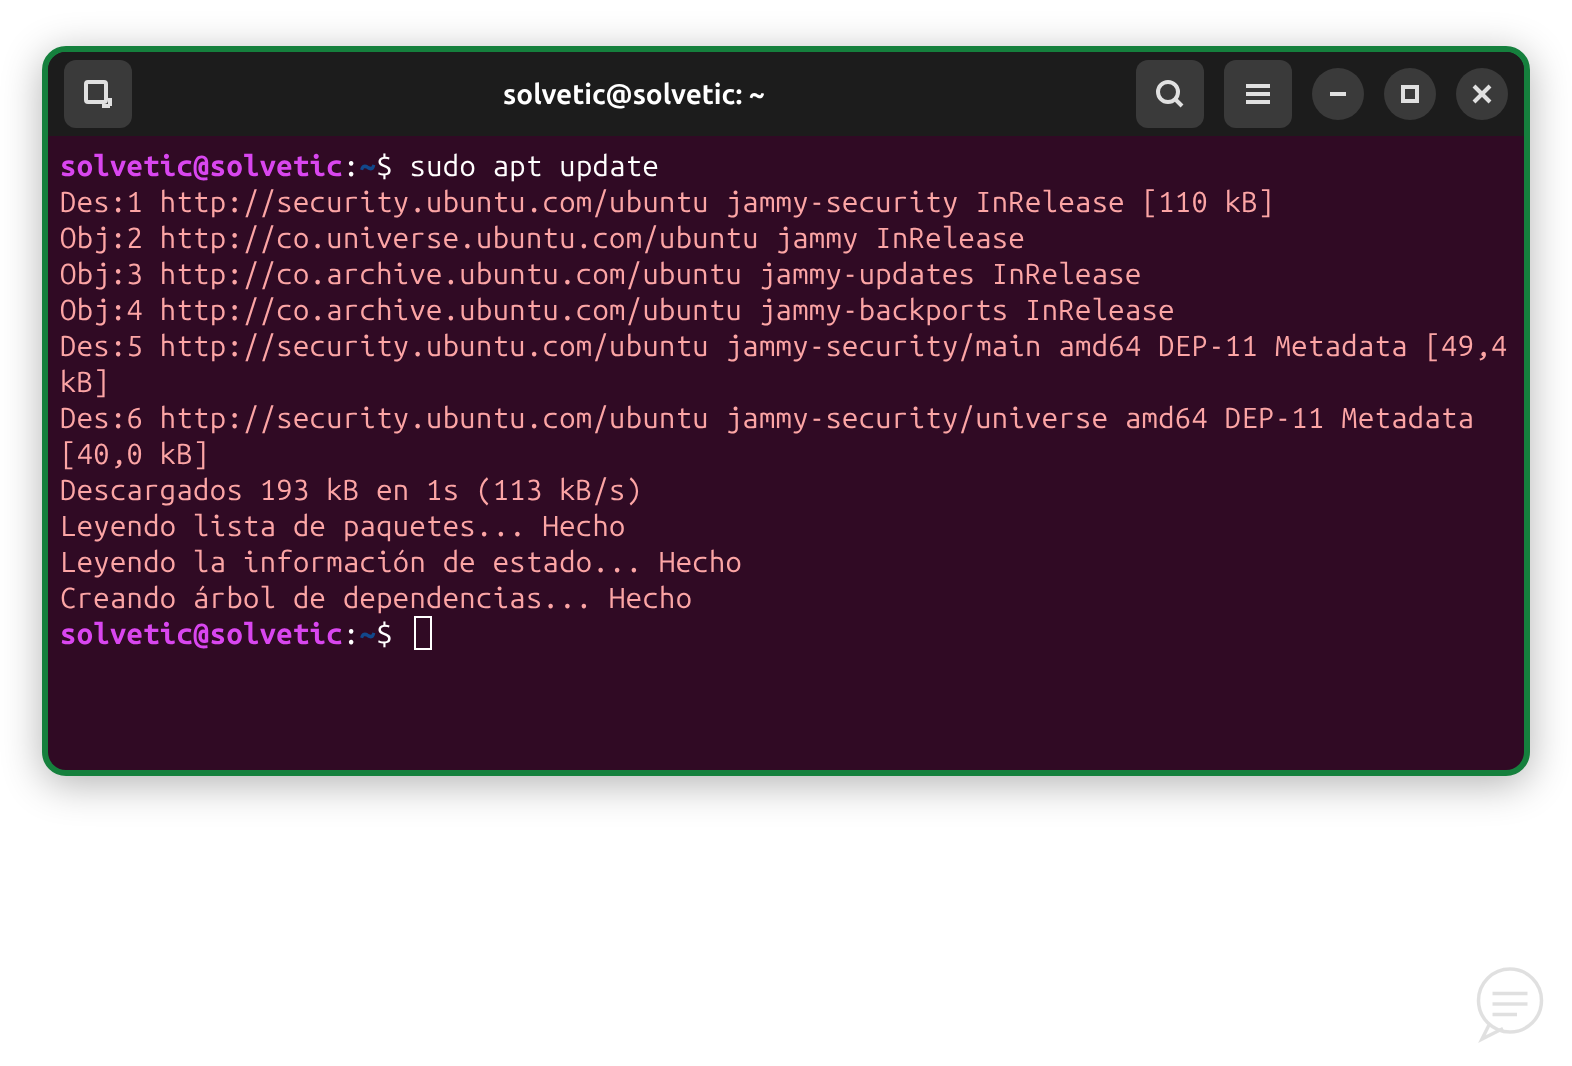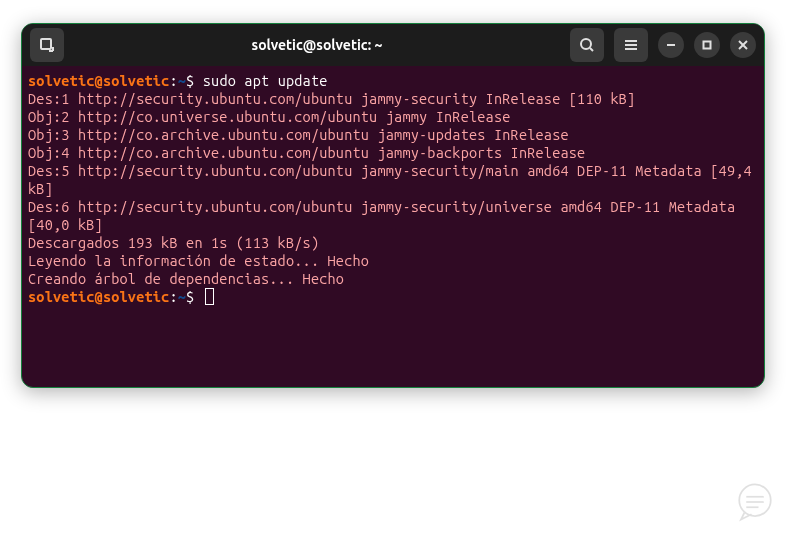--- a/index.html
+++ b/index.html
@@ -15,21 +15,21 @@
       font-family: 'Ubuntu Mono', 'DejaVu Sans Mono', monospace;
     }
     .terminal-window {
       position: absolute;
       top: 23px;
       left: 21px;
       width: 744px;
       height: 365px;
       background: #300a24;
       border-radius: 12px;
-      border: 1px solid #15803d;
+      border: 3px solid #15803d;
       overflow: hidden;
       box-shadow: 0 4px 20px rgba(0,0,0,0.3);
     }
     .titlebar {
       height: 42px;
       background: #1c1c1c;
       display: flex;
       align-items: center;
       padding: 0 8px;
       gap: 8px;
@@ -88,21 +88,21 @@
     .terminal-content {
       padding: 6px 6px;
       color: #ffffff;
       font-size: 14.5px;
       line-height: 18px;
       font-family: 'Ubuntu Mono', 'DejaVu Sans Mono', monospace;
       letter-spacing: 0.2px;
       word-break: break-all;
     }
     .prompt-user {
-      color: #f97316;
+      color: #d946ef;
       font-weight: bold;
     }
     .prompt-path {
       color: #12488b;
       font-weight: bold;
     }
     .prompt-colon {
       color: #ffffff;
     }
     .prompt-dollar {
@@ -185,20 +185,21 @@
   </div>
   <div class="terminal-content">
     <div><span class="prompt-user">solvetic@solvetic</span><span class="prompt-colon">:</span><span class="prompt-path">~</span><span class="prompt-dollar">$</span> <span class="cmd-text">sudo apt update</span></div>
     <div class="output-line">Des:1 http://security.ubuntu.com/ubuntu jammy-security InRelease [110 kB]</div>
     <div class="output-line">Obj:2 http://co.universe.ubuntu.com/ubuntu jammy InRelease</div>
     <div class="output-line">Obj:3 http://co.archive.ubuntu.com/ubuntu jammy-updates InRelease</div>
     <div class="output-line">Obj:4 http://co.archive.ubuntu.com/ubuntu jammy-backports InRelease</div>
     <div class="output-line">Des:5 http://security.ubuntu.com/ubuntu jammy-security/main amd64 DEP-11 Metadata [49,4 kB]</div>
     <div class="output-line">Des:6 http://security.ubuntu.com/ubuntu jammy-security/universe amd64 DEP-11 Metadata [40,0 kB]</div>
     <div class="output-line">Descargados 193 kB en 1s (113 kB/s)</div>
+    <div class="output-line">Leyendo lista de paquetes... Hecho</div>
     <div class="output-line">Leyendo la información de estado... Hecho</div>
     <div class="output-line">Creando árbol de dependencias... Hecho</div>
     <div><span class="prompt-user">solvetic@solvetic</span><span class="prompt-colon">:</span><span class="prompt-path">~</span><span class="prompt-dollar">$</span> <span class="cursor-block"></span></div>
   </div>
 </div>
 
 <div class="watermark">
   <svg viewBox="0 0 48 48">
     <circle cx="24" cy="22" r="18" fill="none" stroke="#888" stroke-width="2"></circle>
     <path d="M 12 36 L 8 44 L 20 38" fill="none" stroke="#888" stroke-width="2"></path>

